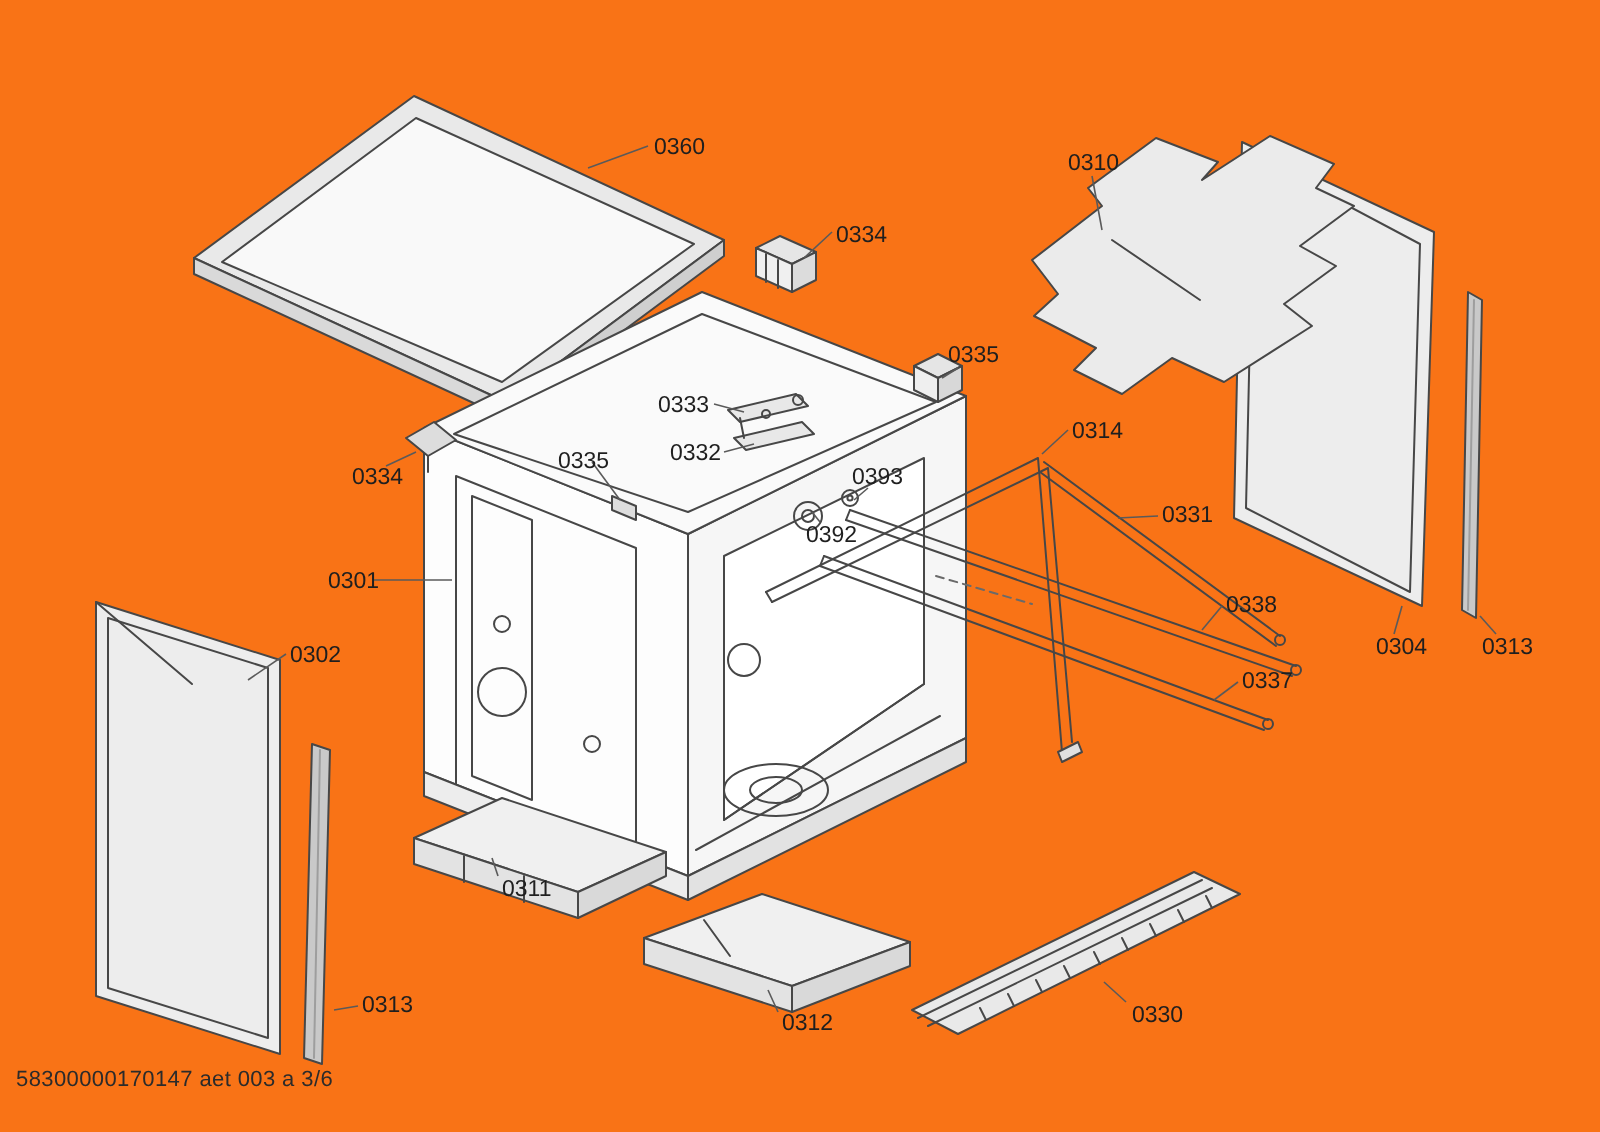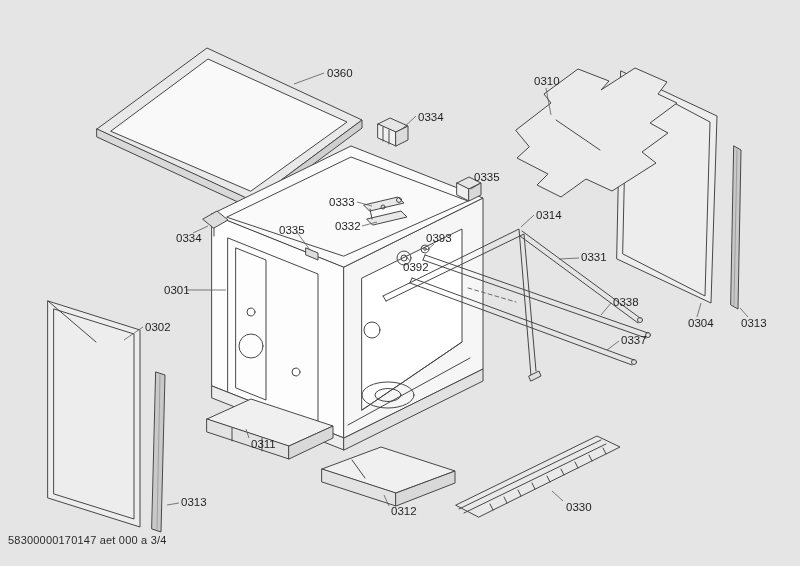--- a/index.html
+++ b/index.html
@@ -1,16 +1,16 @@
 <!DOCTYPE html>
 <html><head>
 <meta charset="utf-8">
 <style>
   html,body{margin:0;padding:0;background:#ffffff;}
-  #stage{position:relative;width:800px;height:566px;background:#e5e5e5;overflow:hidden;
+  #stage{position:relative;width:800px;height:566px;background:#f97316;overflow:hidden;
          font-family:"Liberation Sans",sans-serif;}
   #stage svg{position:absolute;left:0;top:0;}
   svg text{font:11.5px "Liberation Sans",sans-serif;fill:#1f1f1f;}
   .art{stroke:#474747;stroke-width:1;fill:none;stroke-linejoin:round;stroke-linecap:round;}
   .leader{stroke:#5a5a5a;stroke-width:0.8;}
   #footer-code{position:absolute;left:8px;top:534px;font-size:11px;color:#2b2b2b;letter-spacing:0.2px;}
 </style>
 </head>
 <body>
 
@@ -220,15 +220,15 @@
     <text x="621" y="344">0337</text>
     <text x="688" y="327">0304</text>
     <text x="741" y="327">0313</text>
     <text x="251" y="448">0311</text>
     <text x="181" y="506">0313</text>
     <text x="391" y="515">0312</text>
     <text x="566" y="511">0330</text>
   </g>
 </svg>
 
-<div id="footer-code">58300000170147 aet 000 a 3/4</div>
+<div id="footer-code">58300000170147 aet 003 a 3/6</div>
 
 </div>
 
 </body></html>

